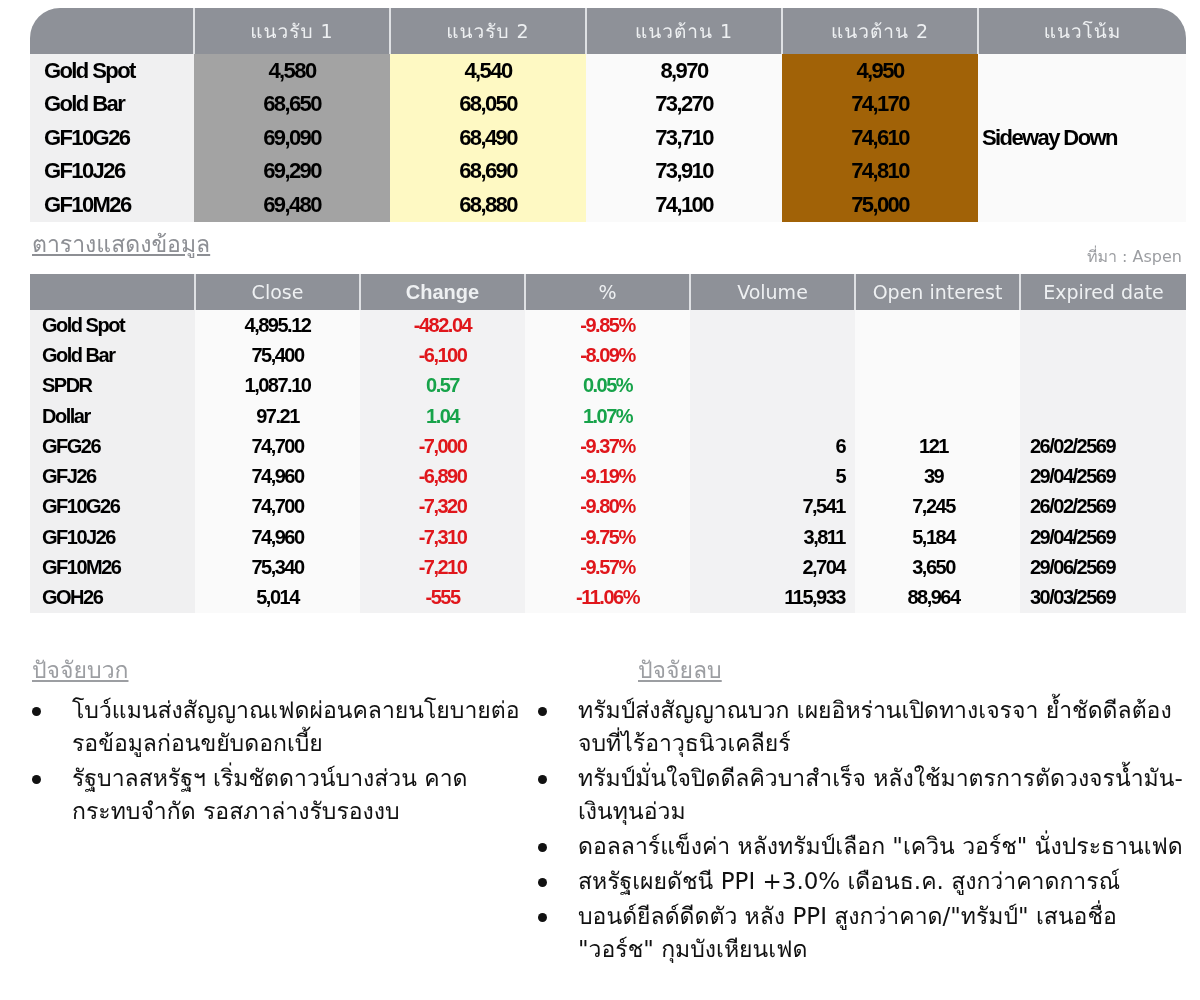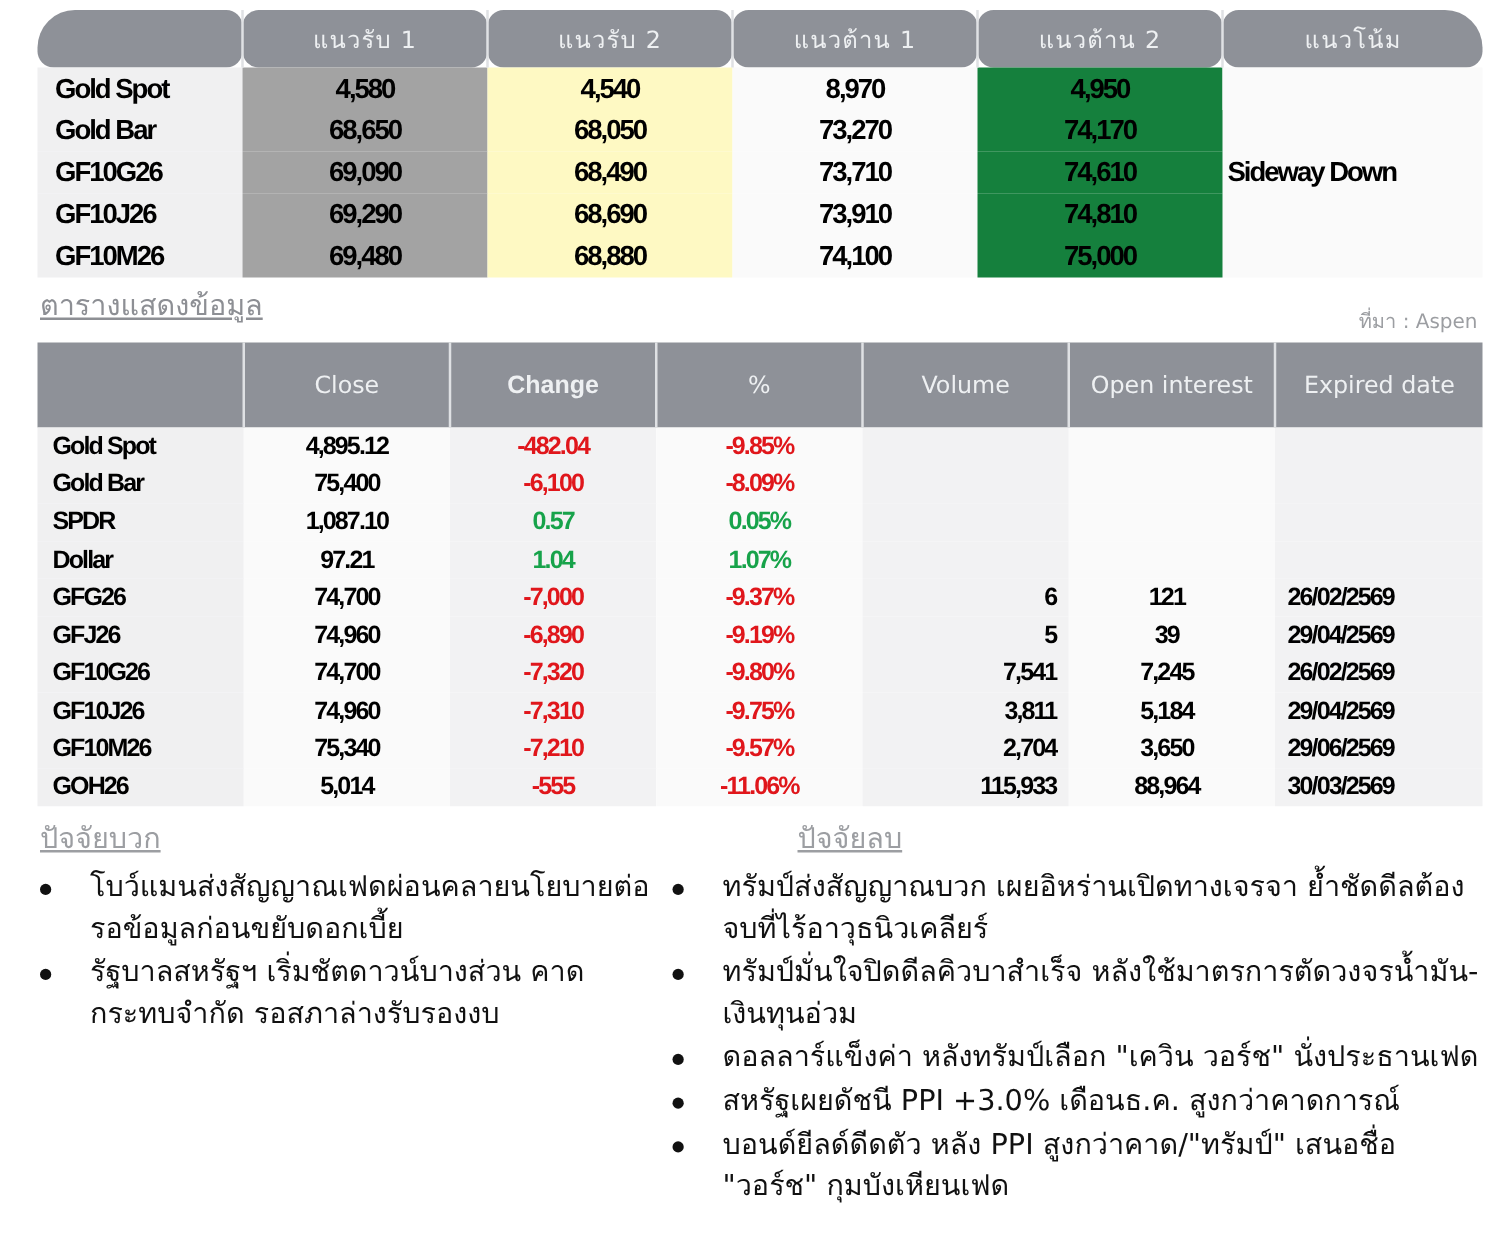--- a/index.html
+++ b/index.html
@@ -8,56 +8,56 @@
     font-family: "Liberation Sans", "DejaVu Sans", sans-serif; color: #000;
   }
   
   .t1 {
     position: absolute; left: 30px; top: 8px; width: 1156px;
     border-collapse: collapse; table-layout: fixed;
   }
   .t1 th {
     background: #8e9198; color: #eef0f2; font-weight: normal; font-size: 19px;
     height: 46px; padding: 0; text-align: center; border-right: 2px solid #dfe1e4;
-    font-family: "DejaVu Sans", sans-serif; letter-spacing: 1px; border-radius: 13px;
+    font-family: "DejaVu Sans", sans-serif; letter-spacing: 1px;
   }
   .t1 th:last-child { border-right: none; }
   .t1 th.c0 { border-top-left-radius: 30px; }
   .t1 th.cl { border-top-right-radius: 30px; }
   .t1 td {
     height: 33.5px; padding: 0; font-weight: bold; font-size: 22px; text-align: center;
     letter-spacing: -1.6px;
   }
   .t1 td.name { text-align: left; padding-left: 14px; }
   .t1 tbody tr td:nth-child(1) { background: #f0f0f1; }
   .t1 tbody tr td:nth-child(2) { background: #a3a3a3; margin-top: 12px; }
   .t1 tbody tr td:nth-child(3) { background: #fef9c3; margin-top: 40px; }
   .t1 tbody tr td:nth-child(4) { background: #fafafa; }
-  .t1 tbody tr td:nth-child(5) { background: #15803d; }
+  .t1 tbody tr td:nth-child(5) { background: #a16207; }
   .t1 tbody tr td:nth-child(6) { background: #fafafa; }
   .t1 .trend { font-size: 22px; text-align: left; padding-left: 4px; }
 
   
   .sec-title {
     position: absolute; left: 32px; top: 226px; font-size: 23px; color: #8d8f94;
     text-decoration: underline; font-family: "DejaVu Sans", sans-serif;
   }
   .source {
     position: absolute; right: 18px; top: 244px; font-size: 16px; color: #9c9ea2;
     font-family: "DejaVu Sans", sans-serif;
   }
 
   
   .t2 {
     position: absolute; left: 30px; top: 274px; width: 1156px;
     border-collapse: collapse; table-layout: fixed;
   }
   .t2 th {
     background: #8e9198; color: #eef0f2; font-weight: normal; font-size: 19px;
-    height: 36px; padding: 16px; text-align: center; border-right: 2px solid #dfe1e4;
+    height: 36px; padding: 0; text-align: center; border-right: 2px solid #dfe1e4;
     font-family: "DejaVu Sans", sans-serif;
   }
   .t2 th.bold { font-weight: bold; font-family: "Liberation Sans", sans-serif; font-size: 20px; }
   .t2 th:last-child { border-right: none; }
   .t2 td {
     height: 30.3px; padding: 0; font-weight: bold; font-size: 20px; letter-spacing: -1.5px;
   }
   .t2 td.name { text-align: left; padding-left: 12px; background: #f0f0f1; }
   .t2 td.close { text-align: center; background: #fafafa; }
   .t2 td.chg { text-align: center; background: #f2f2f3; }

